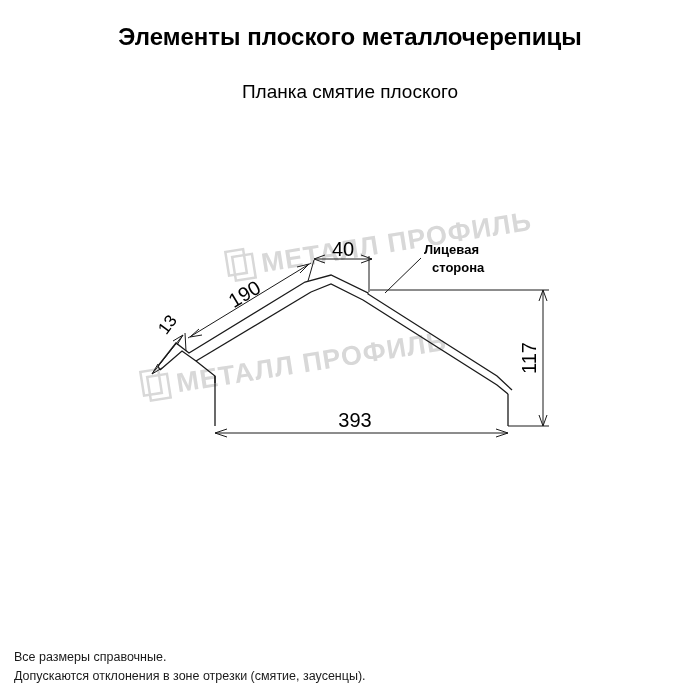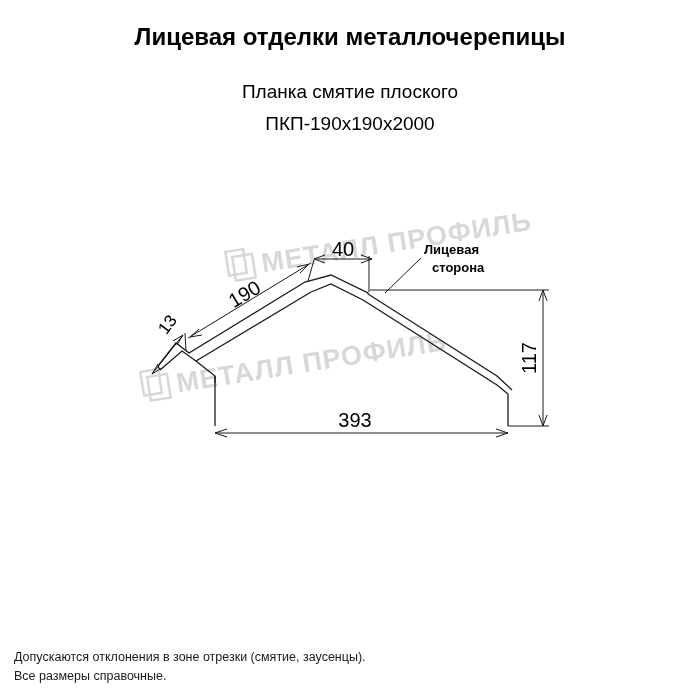--- a/index.html
+++ b/index.html
@@ -97,23 +97,22 @@
     stroke: #d8d8d8;
     stroke-width: 2.5;
   }
 </style>
 </head>
 <body>
 
 <div class="page">
 
   <div class="title-block">
-    <div class="title-main">Лицевая отделки металлочерепицы</div>
+    <div class="title-main">Элементы плоского металлочерепицы</div>
     <div class="title-sub">Планка смятие плоского</div>
-    <div class="title-code">ПКП-190х190х2000</div>
   </div>
 
   <div class="watermarks">
     <svg width="700" height="320" viewBox="0 0 700 320" xmlns="http://www.w3.org/2000/svg">
       <g transform="translate(225,70) rotate(-9)">
         <g>
           <path class="wm-box" d="M0 2 L18 2 L18 26 L0 26 Z"></path>
           <path class="wm-box" d="M6 8 L26 8 L26 32 L6 32 Z"></path>
         </g>
         <text class="wm-text" x="34" y="28">МЕТАЛЛ ПРОФИЛЬ</text>
@@ -202,17 +201,17 @@
       <text class="dim-label" x="536" y="178" transform="rotate(-90 536 178)" text-anchor="middle">117</text>
 
       <text class="dim-label" x="355" y="247" text-anchor="middle">393</text>
 
       <text class="face-label" x="424" y="74" text-anchor="start">Лицевая</text>
       <text class="face-label" x="432" y="92" text-anchor="start">сторона</text>
     </svg>
   </div>
 
   <div class="footer">
+    <div>Все размеры справочные.</div>
     <div>Допускаются отклонения в зоне отрезки (смятие, заусенцы).</div>
-    <div>Все размеры справочные.</div>
   </div>
 
 </div>
 
 </body></html>

